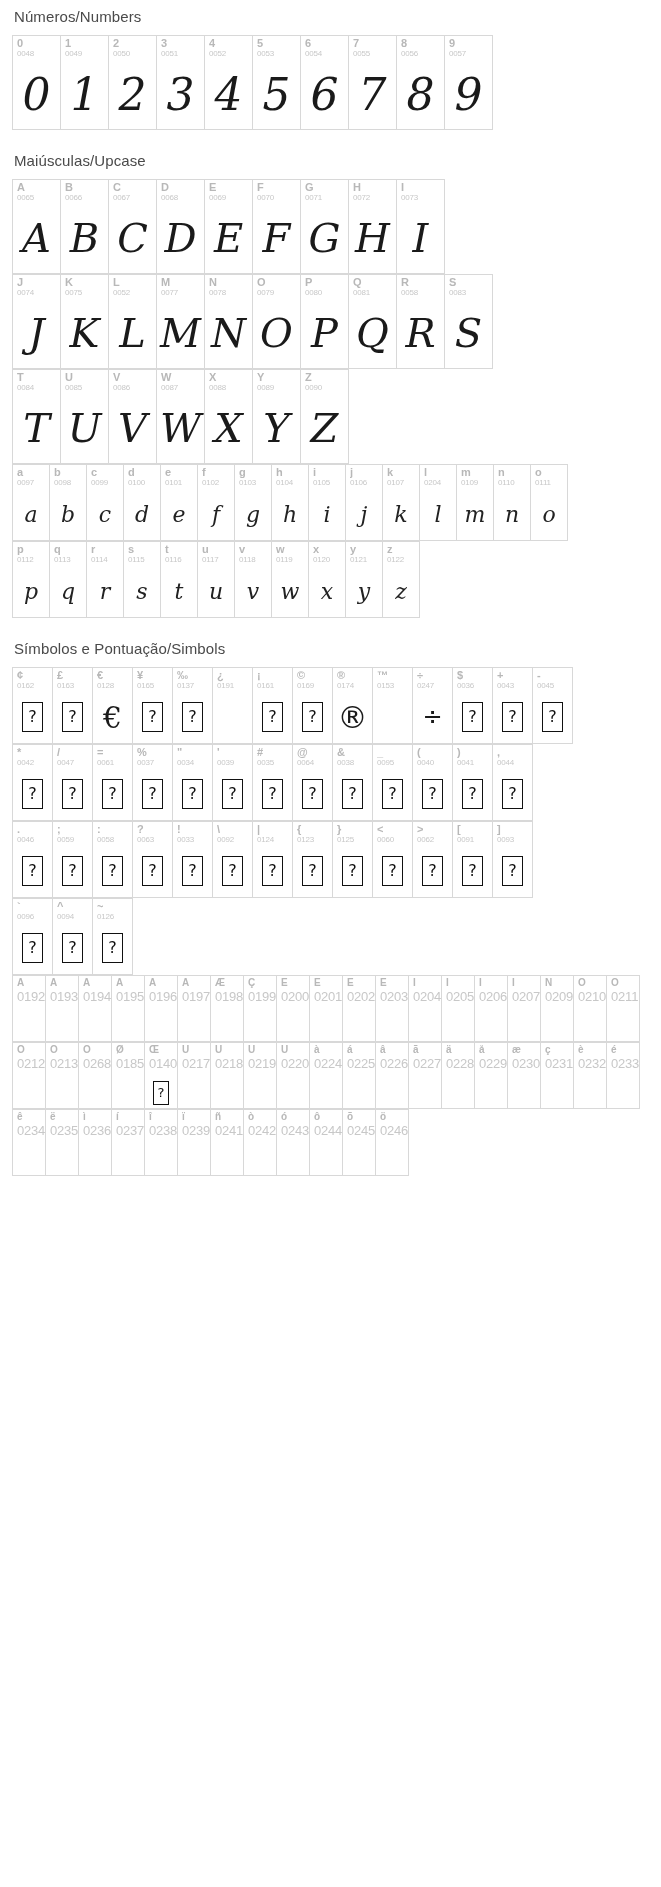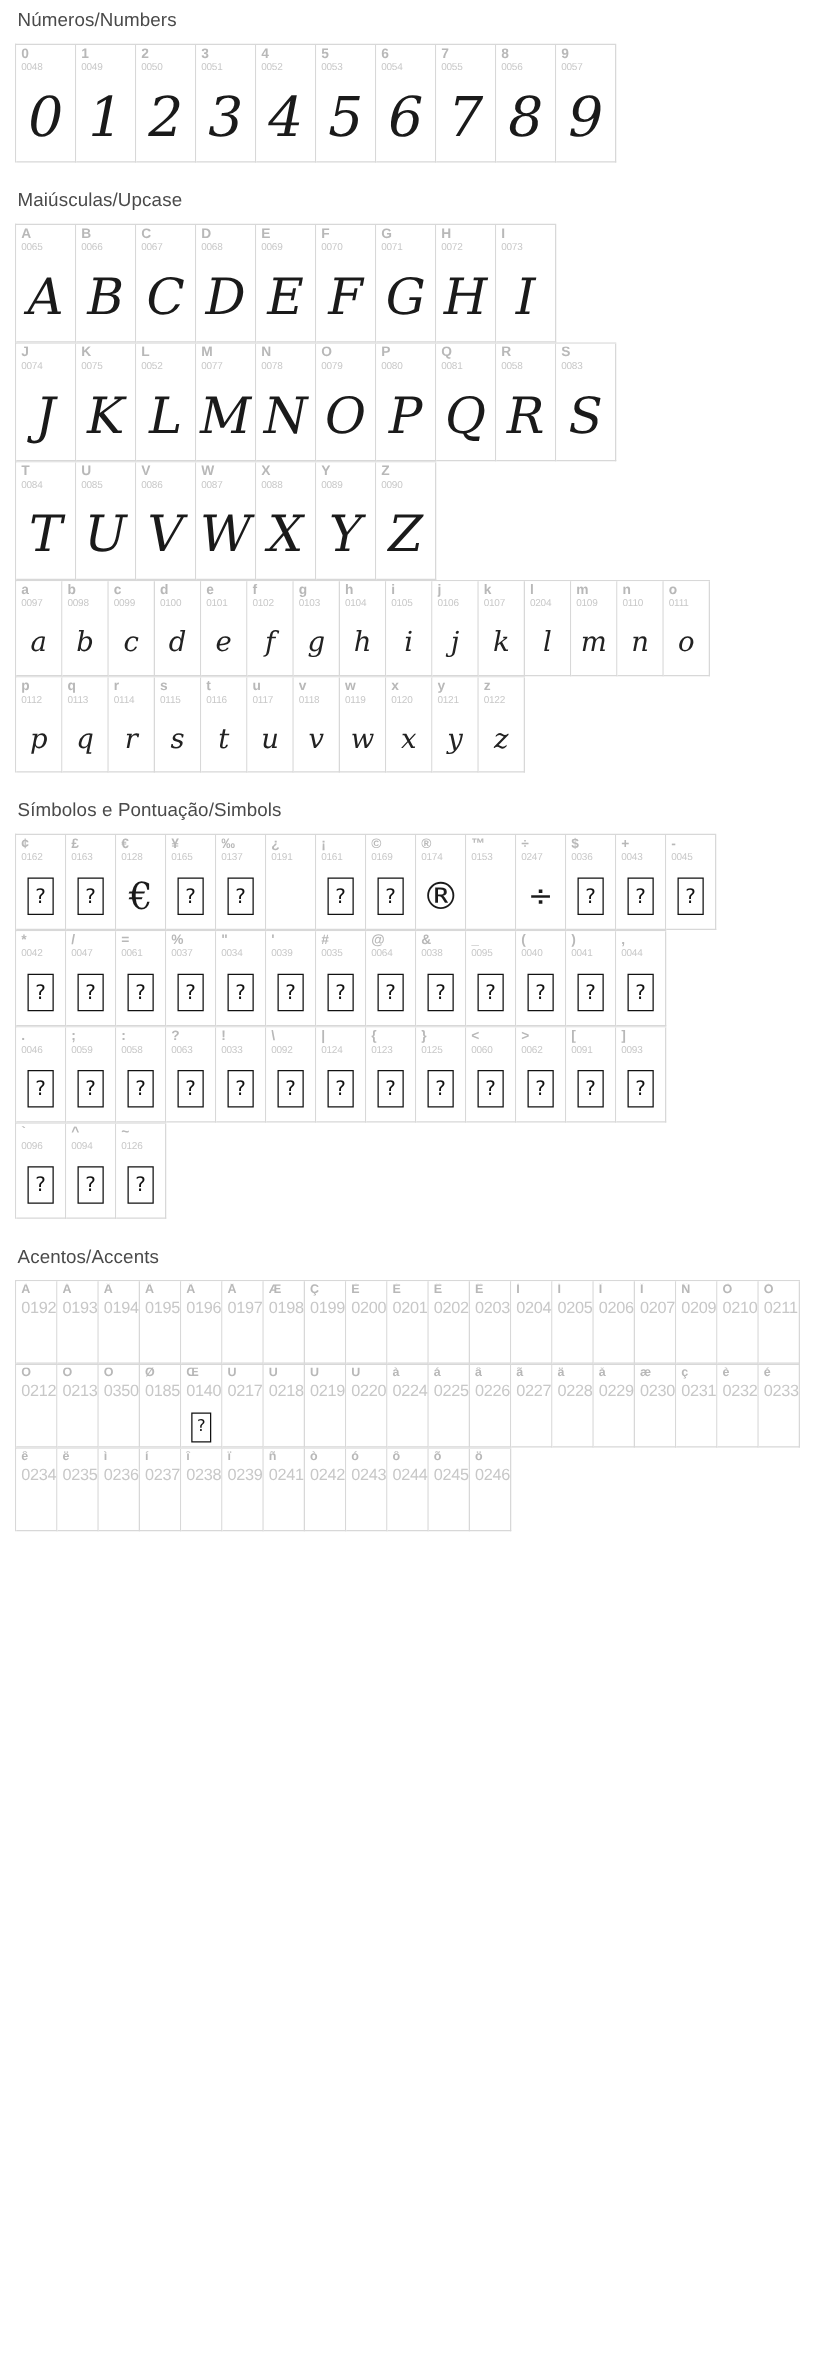--- a/index.html
+++ b/index.html
@@ -1065,21 +1065,20 @@
       <div class="cell">
         <div class="hdr">
           <span class="ch">~</span>
           <span class="cp">0126</span>
         </div>
         <div class="glyph">
           <span class="box">?</span>
         </div>
       </div>
     </div>
-    <div class="section-title">Acentos/Accents</div>
     <div class="grid g-acc">
       <div class="cell">
         <div class="hdr">
           <span class="ch">À</span>
           <span class="cp">0192</span>
         </div>
         <div class="glyph"></div>
       </div>
       <div class="cell">
         <div class="hdr">
@@ -1219,21 +1218,21 @@
       <div class="cell">
         <div class="hdr">
           <span class="ch">Õ</span>
           <span class="cp">0213</span>
         </div>
         <div class="glyph"></div>
       </div>
       <div class="cell">
         <div class="hdr">
           <span class="ch">Ö</span>
-          <span class="cp">0350</span>
+          <span class="cp">0268</span>
         </div>
         <div class="glyph"></div>
       </div>
       <div class="cell">
         <div class="hdr">
           <span class="ch">Ø</span>
           <span class="cp">0185</span>
         </div>
         <div class="glyph"></div>
       </div>

